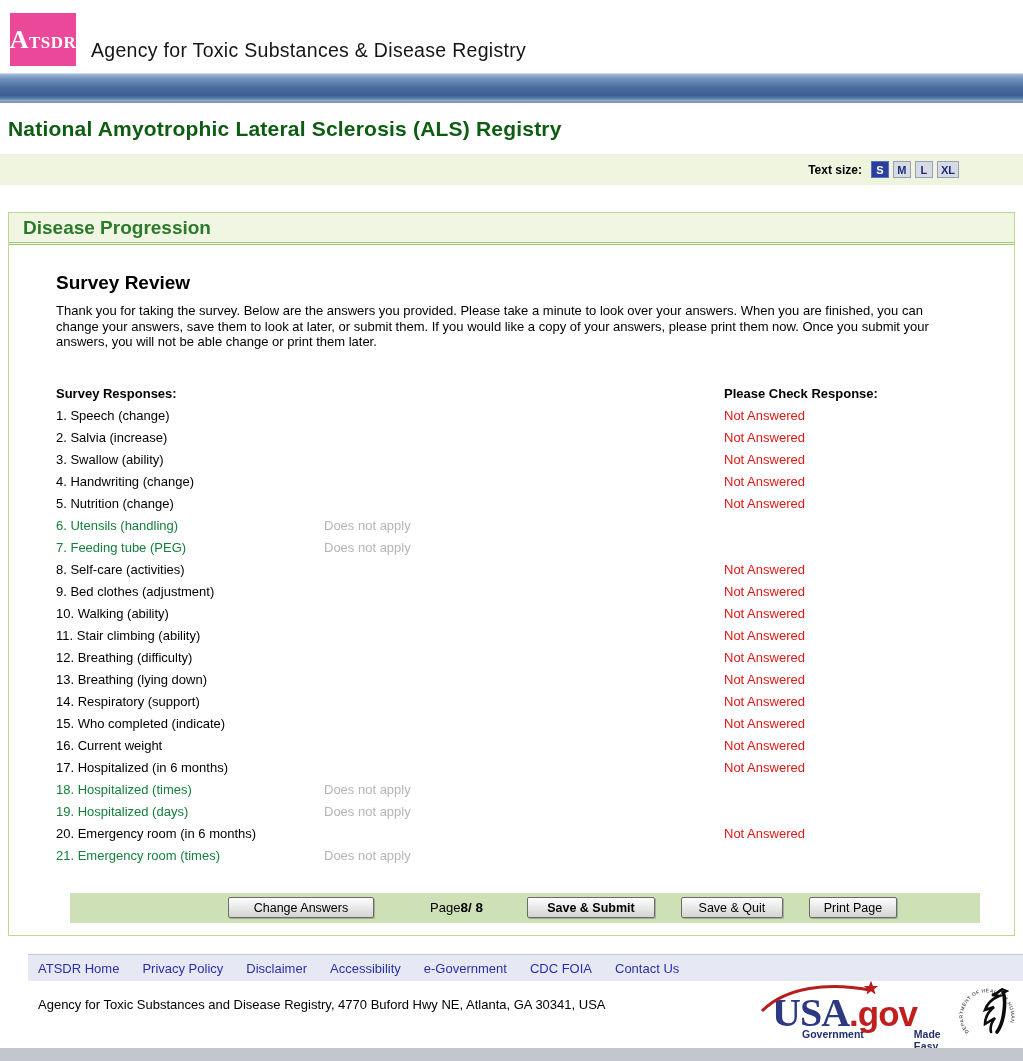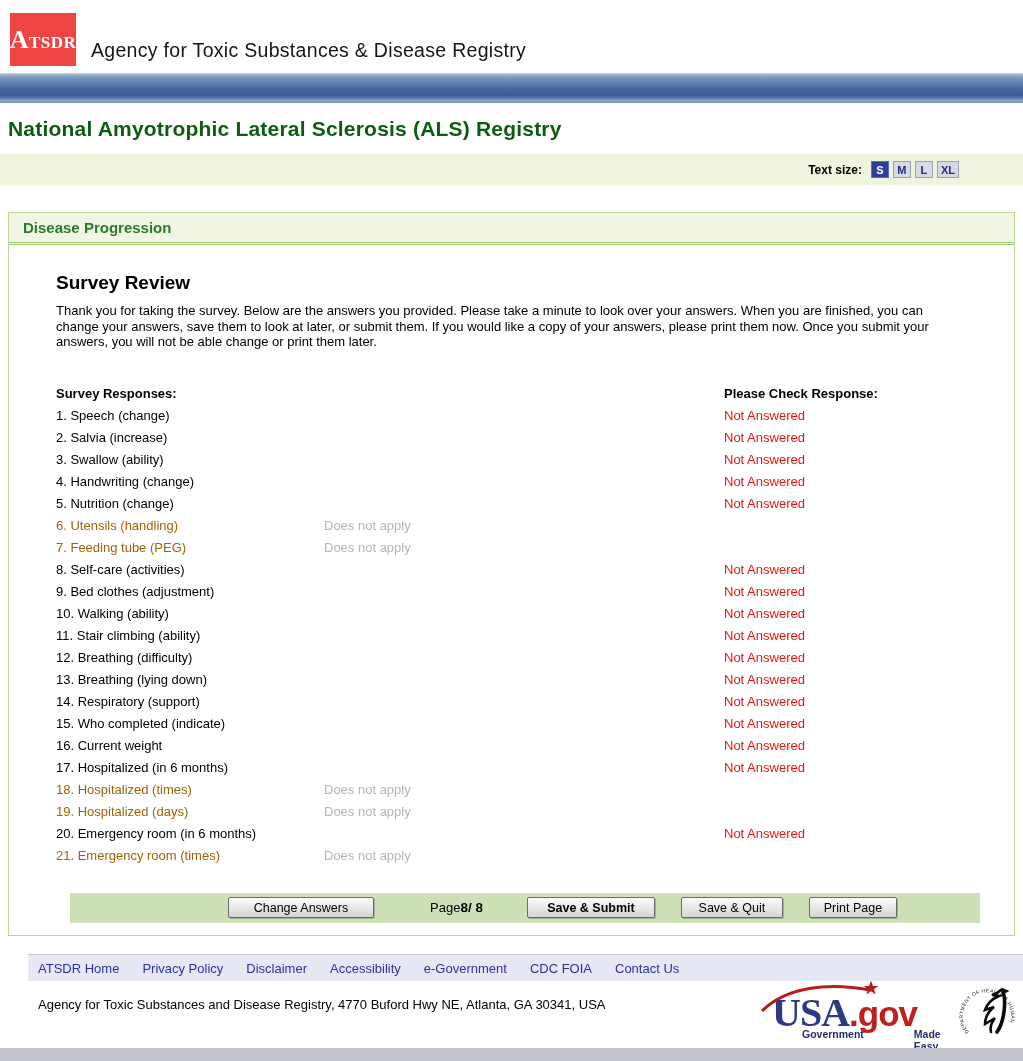--- a/index.html
+++ b/index.html
@@ -4,21 +4,21 @@
 <style>
   * { box-sizing: border-box; margin: 0; padding: 0; }
   html,body { background:#fff; }
   body {
     width: 1023px; height: 1061px; position: relative; overflow: hidden;
     font-family: "Liberation Sans", sans-serif; color:#000;
   }
   
   .site-header { padding: 12px 0 0 10px; height: 66px; display: flex; align-items: flex-end; }
   .logo-box {
-    width: 66px; height: 53px; background: #ef4444; color: #fff;
+    width: 66px; height: 53px; background: #ec4899; color: #fff;
     display: flex; align-items: center; justify-content: center; cursor: pointer;
   }
   .logo-text {
     font-family: "Liberation Serif", serif; font-weight: bold;
     font-size: 17px; letter-spacing: .5px;
   }
   .logo-text::first-letter { font-size: 26px; }
   .agency-name { font-size: 19.5px; margin: 16px 0 4px 15px; letter-spacing: .3px; color:#151515; }
   
   .blue-bar {
@@ -37,33 +37,33 @@
   .tsbtn {
     min-width: 18px; height: 17px; margin-left: 4px; padding: 0 3px;
     font-family: inherit; font-size: 11px; font-weight: bold;
     background:#d7dbe4; color:#1e2c7c; border:1px solid #98a0b4; cursor:pointer; line-height: 14px;
   }
   .tsbtn.sel { background:#2b3f9e; color:#fff; border-color:#5d6fbb; }
   
   .content-box { margin: 27px 8px 0 8px; border: 1px solid #bdd796; height: 724px; background:#fff; }
   .box-header {
     height: 32px; background: #f1f6e3; border-bottom: 3px double #a3ca74;
-    color: #2b7a2b; font-weight: bold; font-size: 15px;
+    color: #2b7a2b; font-weight: bold; font-size: 19px;
     display: flex; align-items: center; padding-left: 14px;
   }
   .box-body { padding: 0 20px 0 47px; }
   .survey-review { font-size: 19px; font-weight: bold; margin: 27px 0 9px 0; }
   .intro { font-size: 13px; line-height: 15.6px; width: 875px; }
   
   .survey-table { margin-top: 33px; font-size: 13px; }
   .shead, .srow { display: grid; grid-template-columns: 268px 400px 1fr; height: 22px; align-items: center; }
   .shead { font-weight: bold; }
   .srow .c3 { color: #e01715; }
   .srow .c2 { color: #b5b5b5; }
-  .srow.disabled .c1 { color: #a16207; }
+  .srow.disabled .c1 { color: #15803d; }
   
   .toolbar { margin: 26px 14px 0; height: 30px; background: #cde0b6; display: flex; align-items: center; padding-left: 12px; }
   .btn {
     font-family: inherit; font-size: 12.5px; color:#000;
     background: linear-gradient(#fdfdfd,#e9e9e9 50%,#d4d4d4);
     border: 1px solid #6b6b6b; border-radius: 2px; height: 21px;
     box-shadow: 1px 1px 0 rgba(110,110,110,.45); cursor: pointer;
   }
   .btn-change { width: 146px; margin-left: 146px; }
   .page-ind { margin-left: 56px; font-size: 13px; }

